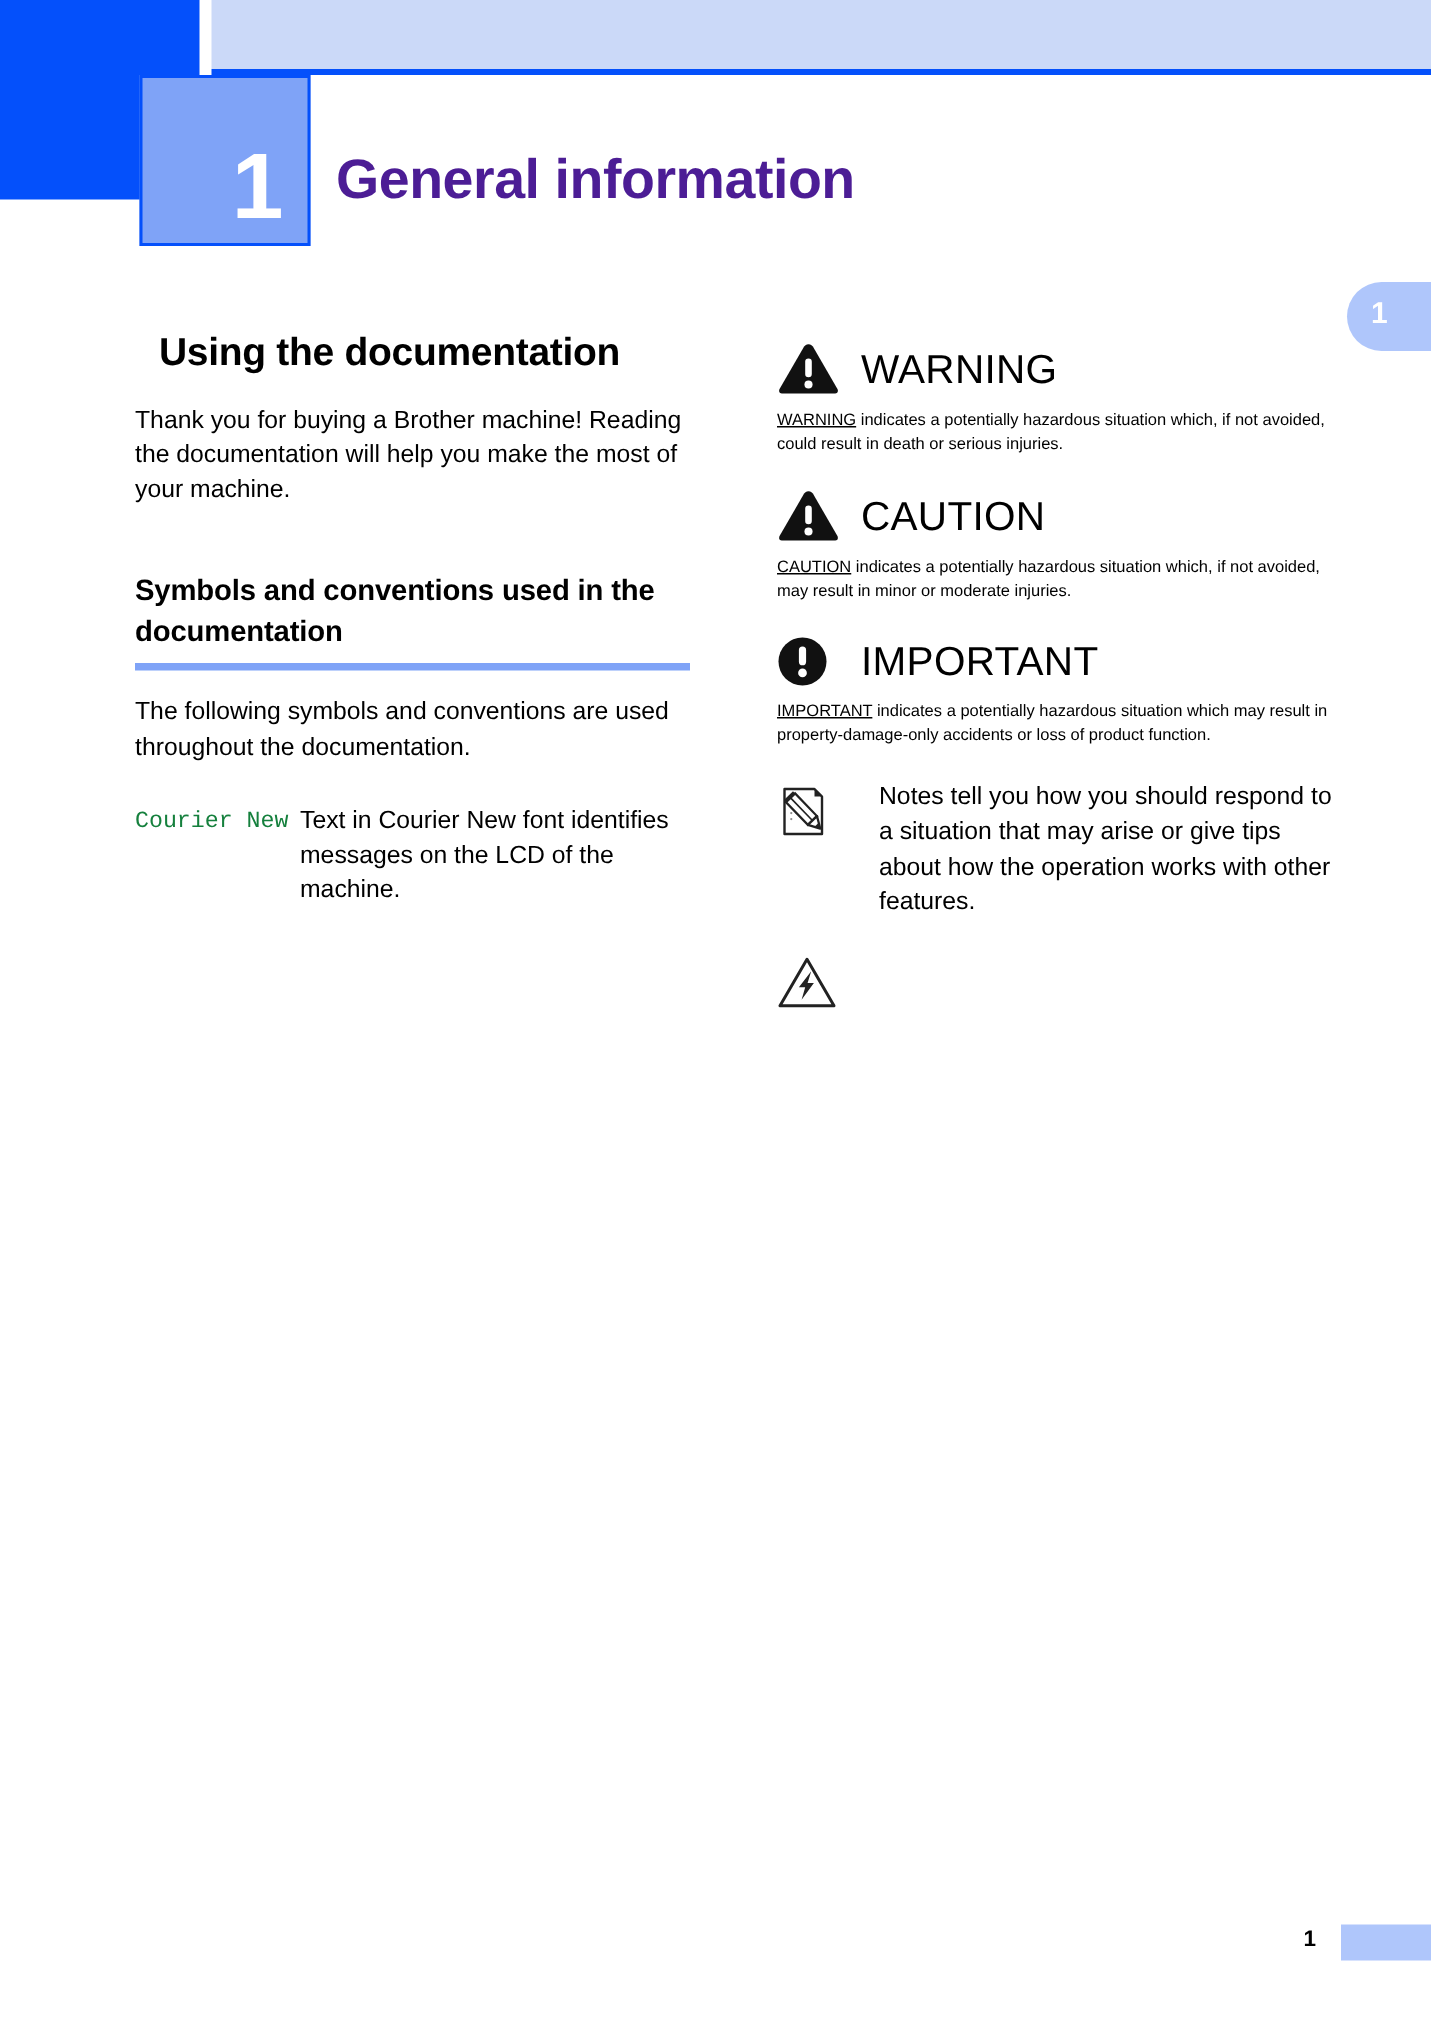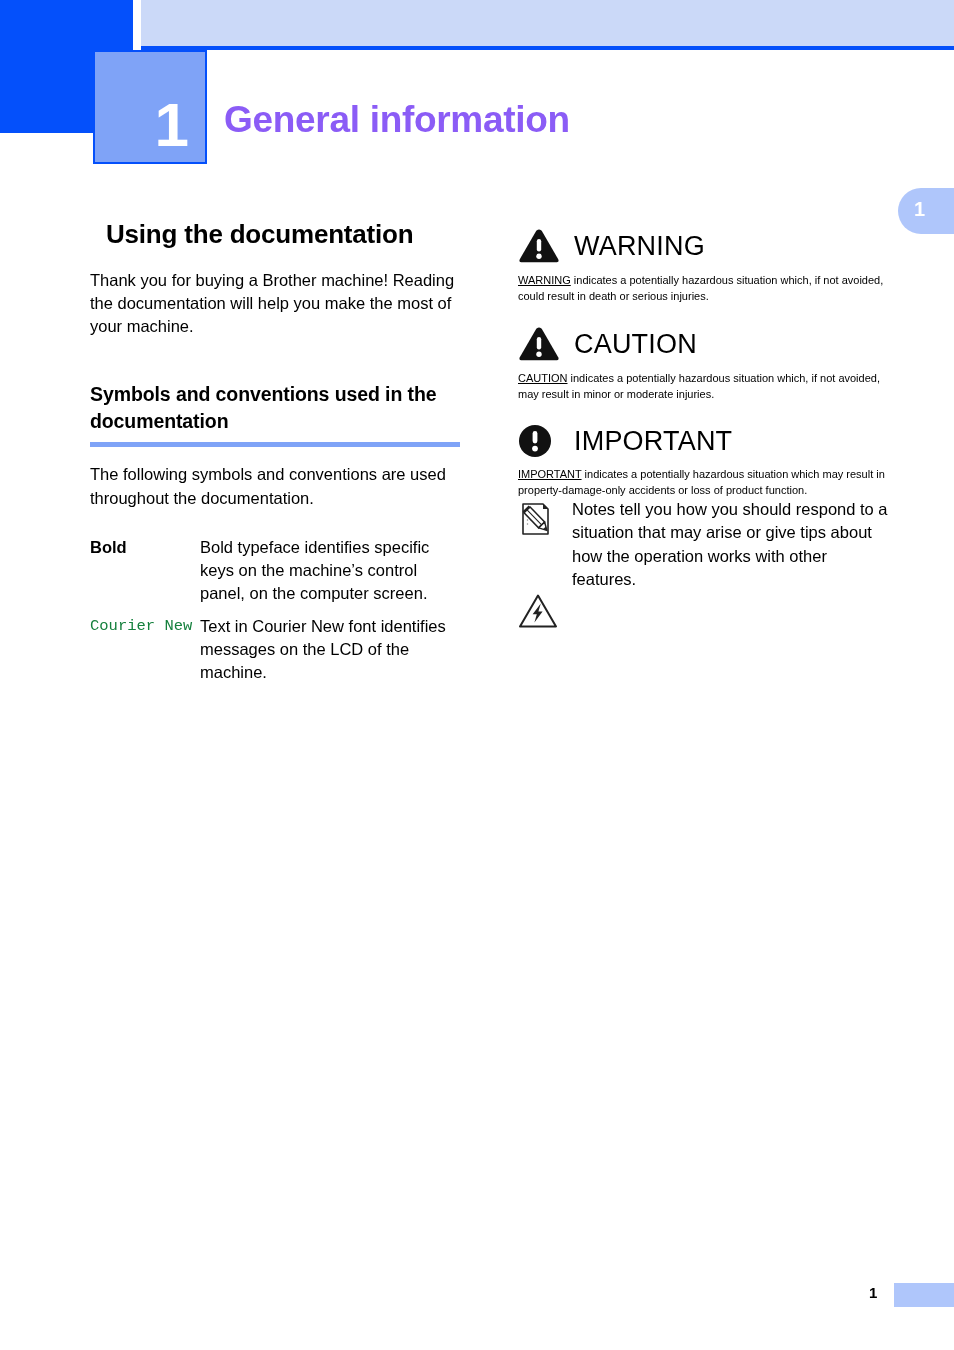--- a/index.html
+++ b/index.html
@@ -52,21 +52,21 @@
     color: #ffffff;
     line-height: 1;
     font-family: "Liberation Sans", sans-serif;
   }
   .chapter-title {
     position: absolute;
     left: 224px; top: 74px;
     font-size: 37px;
     font-weight: bold;
     letter-spacing: -0.3px;
-    color: #8b5cf6;
+    color: #4c1d95;
     white-space: nowrap;
   }
 
   
   .side-tab {
     position: absolute;
     right: 0; top: 188px;
     width: 56px; height: 46px;
     background: #AFC6FB;
     border-radius: 23px 0 0 23px;
@@ -162,21 +162,22 @@
   .alert-body {
     margin: 9px 0 0 0;
     font-size: 11px;
     line-height: 1.41;
   }
   .alert-body .ul { text-decoration: underline; }
 
   
   .icon-row {
     display: flex;
-    gap: 14px;
+    gap: 28px;
+    margin-top: 22px;
     align-items: flex-start;
   }
   .icon-row .icon-slot {
     flex: 0 0 40px;
     padding-top: 2px;
   }
   .icon-row .icon-text {
     font-size: 16.5px;
     line-height: 1.41;
     flex: 1;
@@ -220,24 +221,20 @@
 
   <p class="body-text">Thank you for buying a Brother machine! Reading the documentation will help you make the most of your machine.</p>
 
   <h2 class="sub-title">Symbols and conventions used in the documentation</h2>
   <div class="sub-rule"></div>
 
   <p class="body-text">The following symbols and conventions are used throughout the documentation.</p>
 
   <table class="defs">
     <tbody>
-      <tr>
-        <td class="term bold">Bold</td>
-        <td class="desc">Bold typeface identifies specific keys on the machine’s control panel, on the computer screen.</td>
-      </tr>
       <tr>
         <td class="term mono">Courier New</td>
         <td class="desc">Text in Courier New font identifies messages on the LCD of the machine.</td>
       </tr>
     </tbody>
   </table>
 </div>
 
 <div class="col-right">
 

